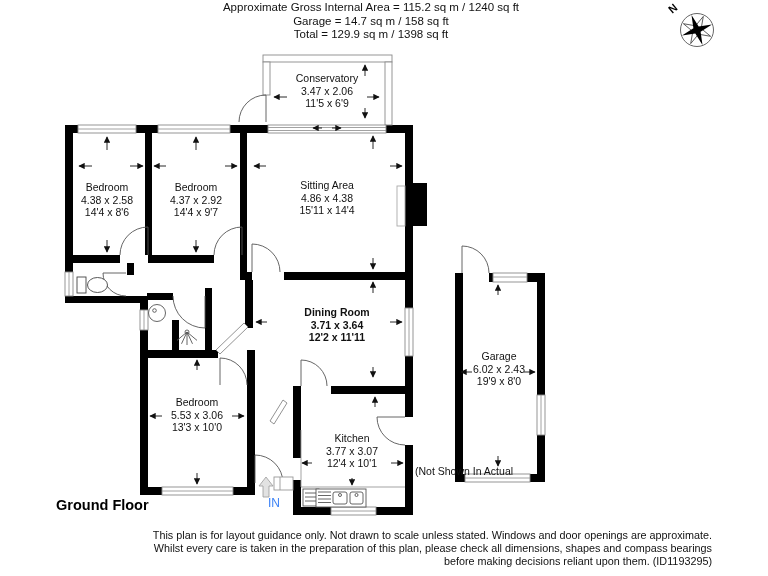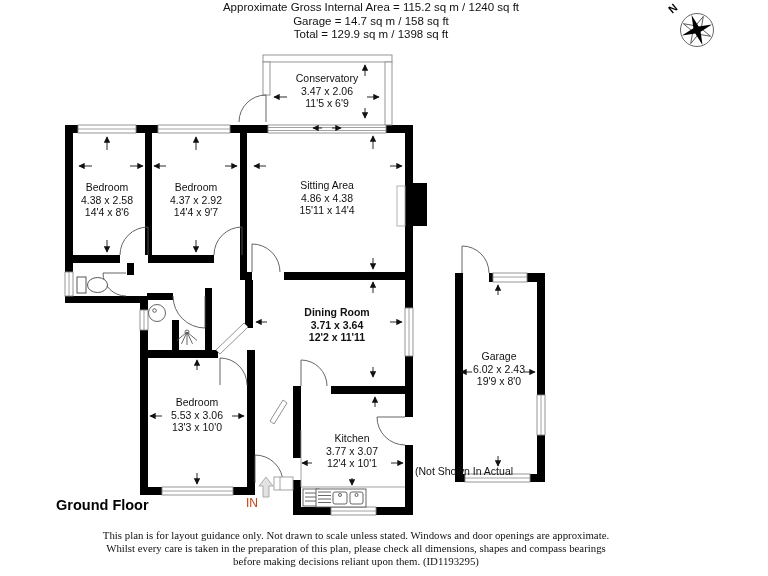--- a/index.html
+++ b/index.html
@@ -1,26 +1,26 @@
 <!DOCTYPE html>
 <html><head>
 <meta charset="utf-8">
 <style>
   html,body{margin:0;padding:0;background:#fff;}
   #page{position:relative;width:768px;height:576px;background:#ffffff;overflow:hidden;
         font-family:"Liberation Sans", sans-serif;color:#1a1a1a;}
   #plan-svg{position:absolute;left:0;top:0;}
   .hdr{position:absolute;left:111px;top:1px;width:520px;text-align:center;
        font-size:11.5px;line-height:13.5px;color:#111;}
-  .ftr{position:absolute;left:0;top:529px;width:712px;text-align:center;
-       font-size:10.8px;line-height:13px;color:#111;font-family:Liberation Serif, serif;}
+  .ftr{position:absolute;left:0;top:529px;width:712px;text-align:right;
+       font-size:10.8px;line-height:13px;color:#111;}
   .room-label{position:absolute;text-align:center;font-size:10.5px;line-height:12.5px;color:#111;}
   .room-label div{white-space:nowrap;}
   #ground-floor{position:absolute;left:48px;top:497px;font-size:14.5px;font-weight:bold;color:#000;margin-left:8px;}
-  #in-label{position:absolute;left:246px;top:496px;width:34px;text-align:left;font-size:12px;color:#c2410c;}
+  #in-label{position:absolute;left:246px;top:496px;width:34px;text-align:right;font-size:12px;color:#3b82f6;}
   #garage-note{position:absolute;left:415px;top:465px;width:168px;
        font-size:10.5px;line-height:12.5px;color:#111;}
 </style>
 </head>
 <body>
 
 <div id="page">
 
   <svg id="plan-svg" width="768" height="576" viewBox="0 0 768 576">
     <defs>

